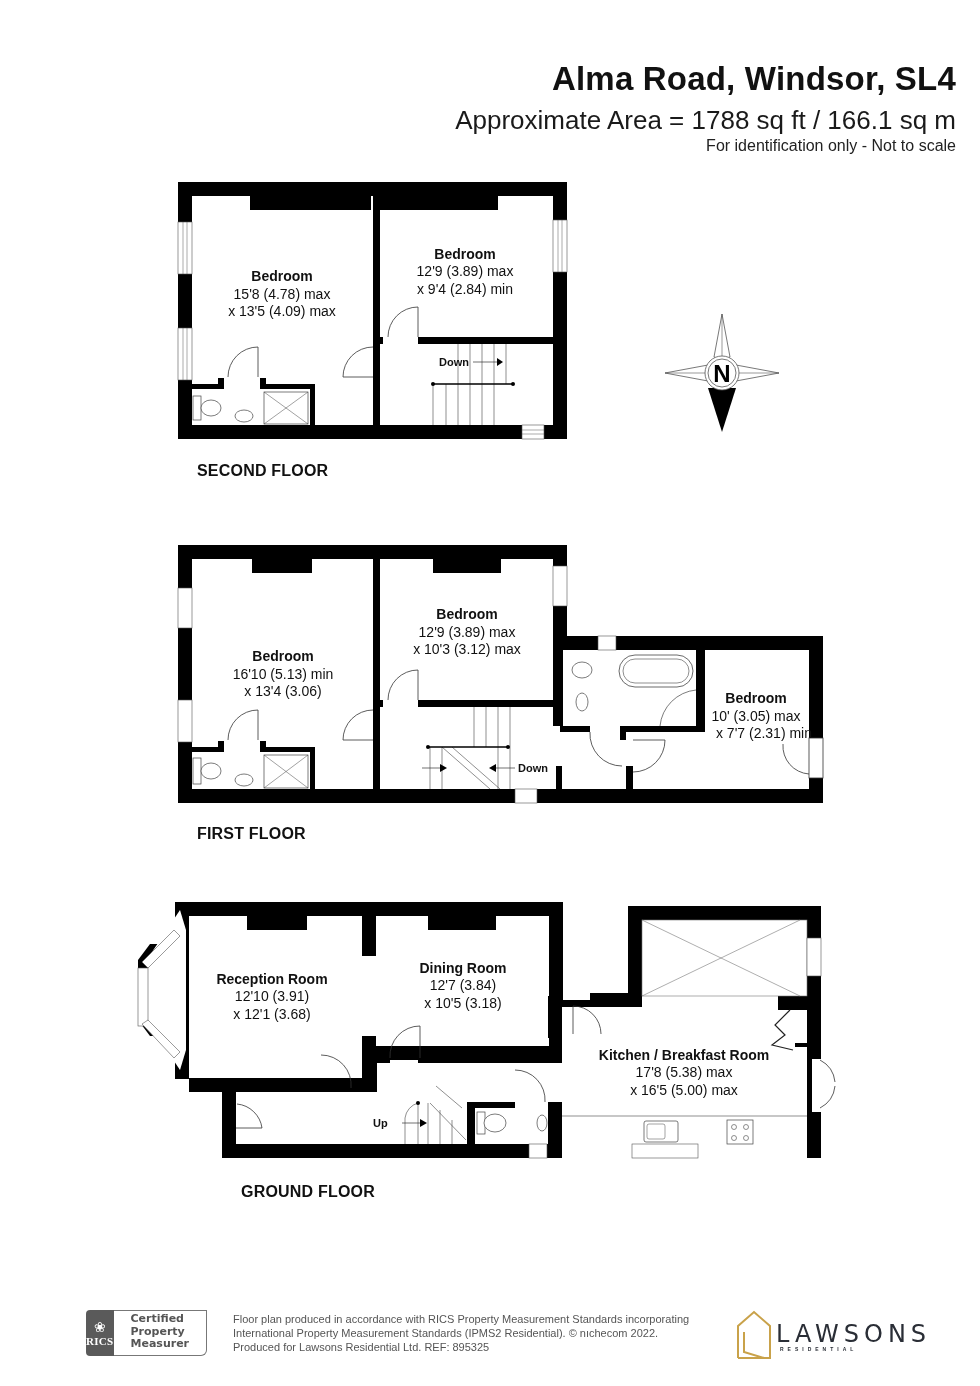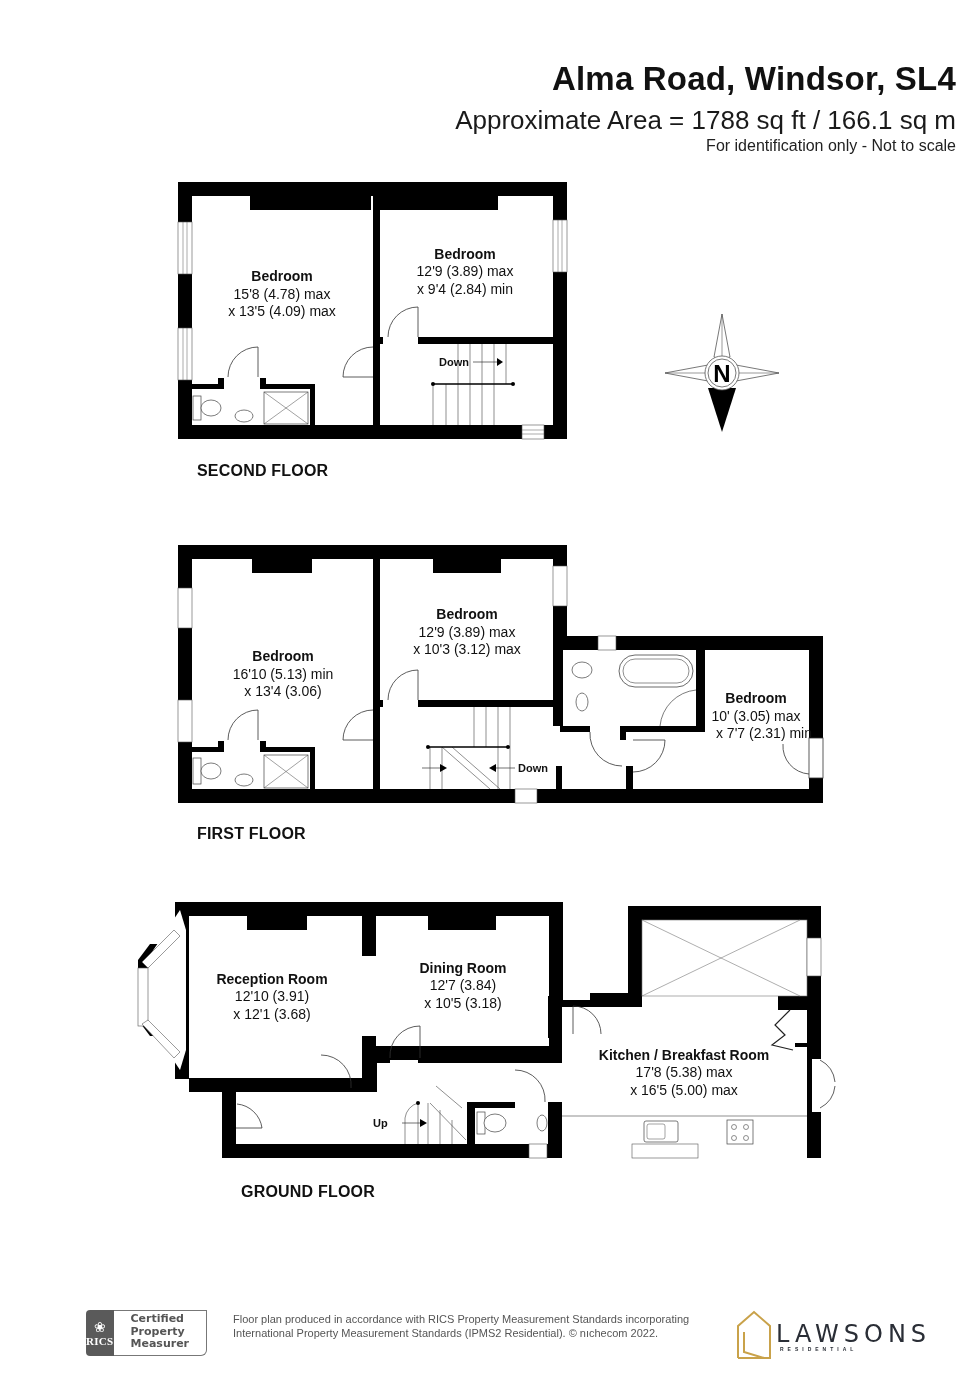--- a/index.html
+++ b/index.html
@@ -310,20 +310,21 @@
     </div>
     <div class="rics-cert">
       <div>Certified</div>
       <div>Property</div>
       <div>Measurer</div>
     </div>
   </div>
   <div class="footer-text">
     <div>Floor plan produced in accordance with RICS Property Measurement Standards incorporating</div>
     <div>International Property Measurement Standards (IPMS2 Residential).   © nıchecom 2022.</div>
+    <div>Produced for Lawsons Residential Ltd.   REF:  895325</div>
   </div>
   <div class="lawsons">
     <svg width="36" height="50" viewBox="0 0 36 50" style="position:absolute;left:0;top:0;">
       <polyline points="2,48 2,16 18,2 34,16 34,48 2,48" fill="none" stroke="#c9a24a" stroke-width="2"></polyline>
       <polyline points="8,22 8,42 28,48" fill="none" stroke="#c9a24a" stroke-width="2"></polyline>
     </svg>
     <div class="brand">LAWSONS</div>
     <div class="sub">RESIDENTIAL</div>
   </div>
 </div>

